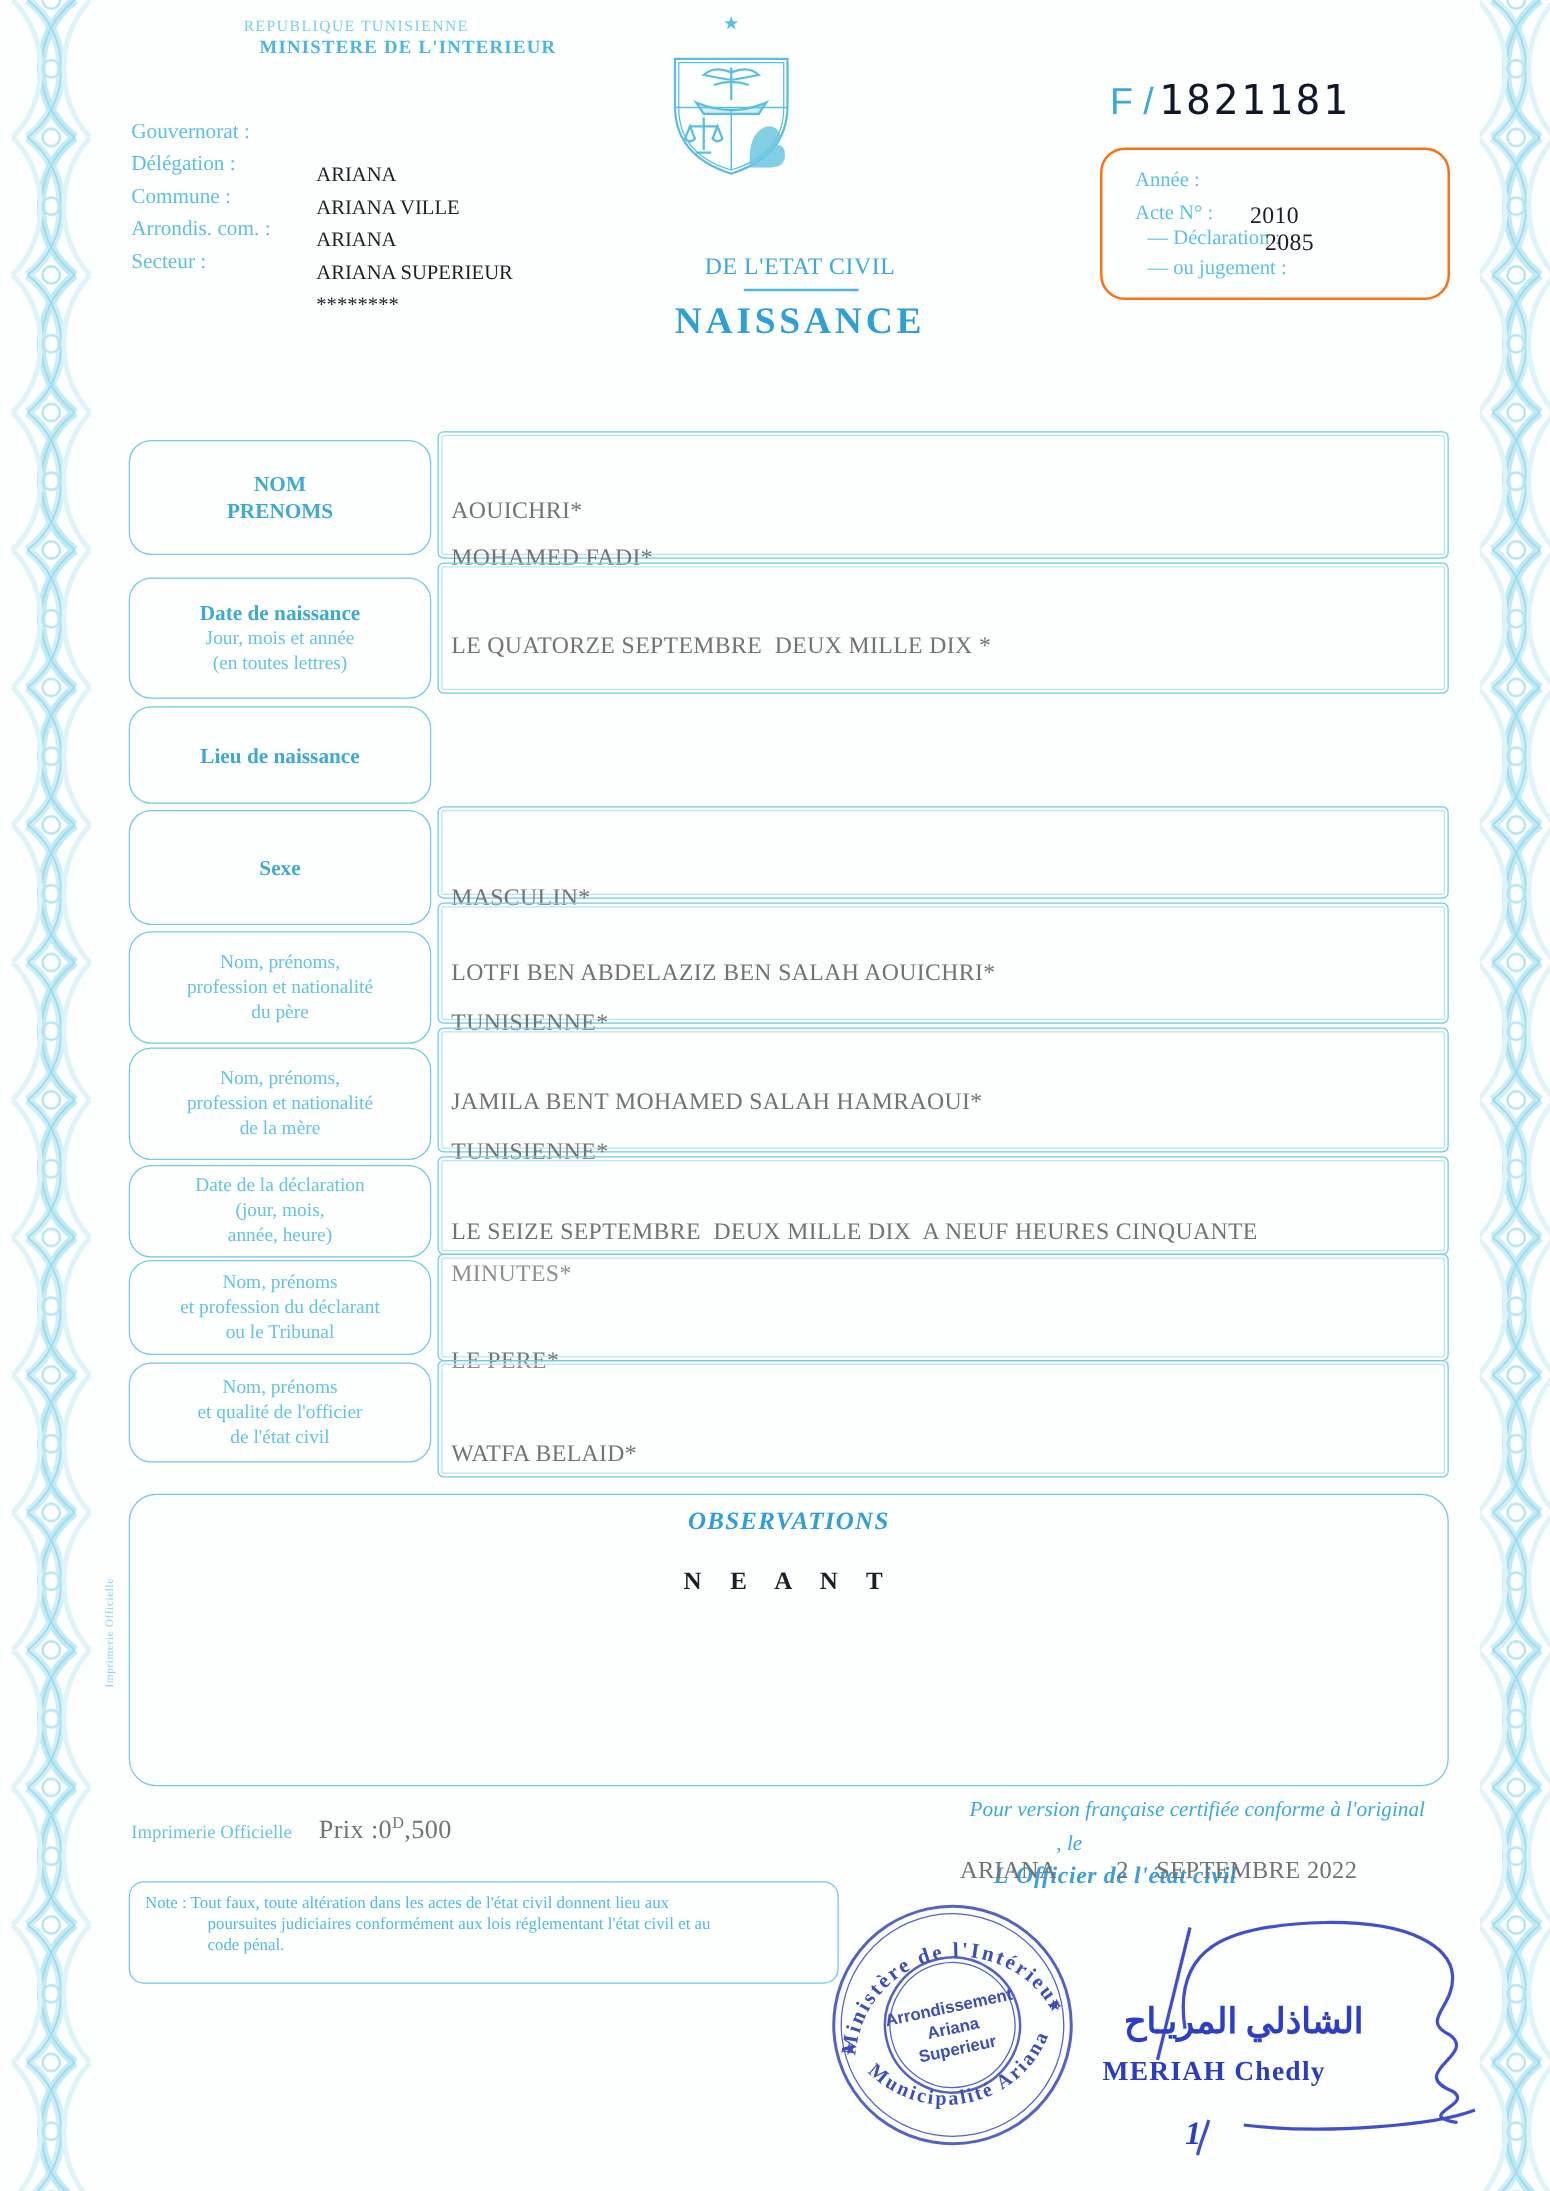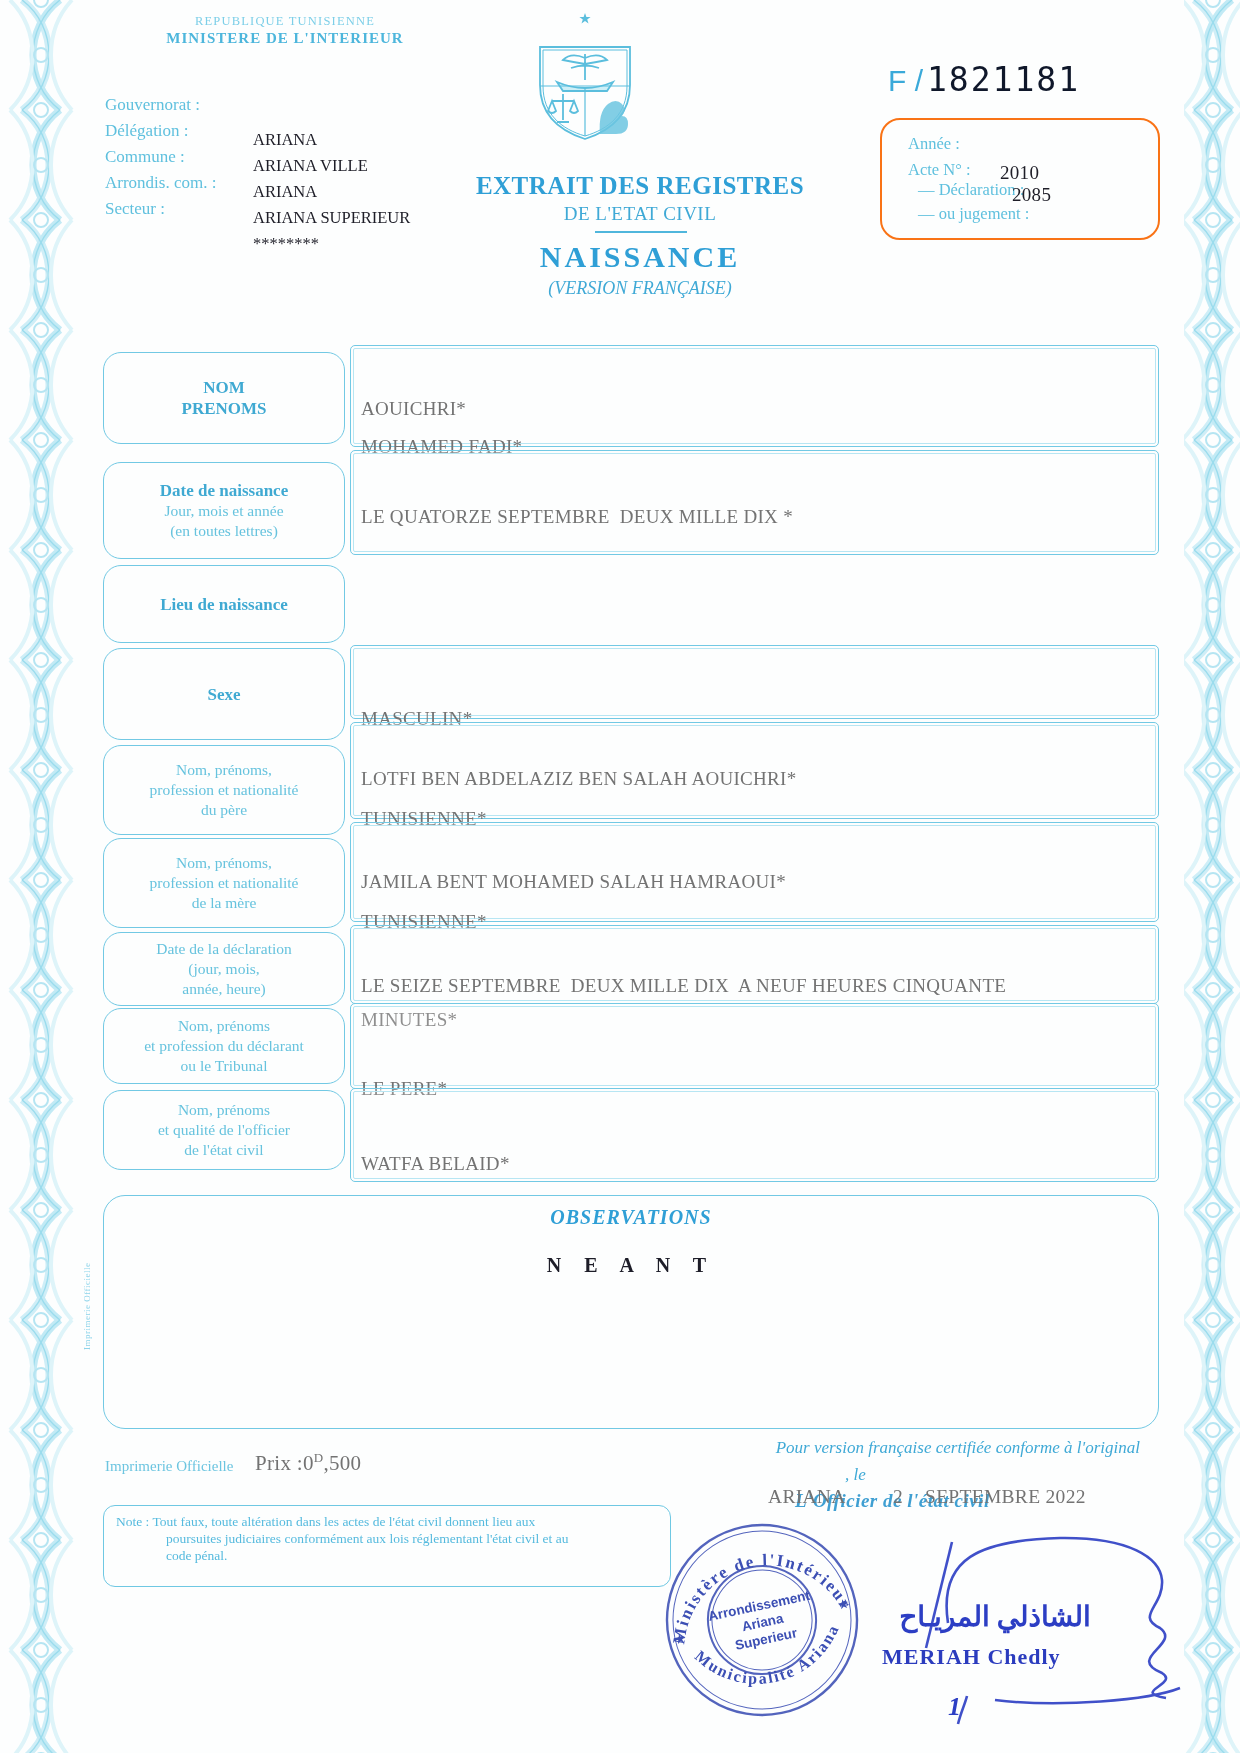--- a/index.html
+++ b/index.html
@@ -22,21 +22,21 @@
   .valbox{
     position:absolute; border:1.4px solid #72c9e4; border-radius:5px;
     outline:1px solid #b7e6f3; outline-offset:-4px;
     background:rgba(255,255,255,.2);
   }
   .lbl-bold{font-weight:bold; font-size:17px; line-height:21px; color:#3fa9d2; white-space:pre-line;}
   .lbl-light{font-size:15.5px; line-height:20px; color:#67c3de; white-space:pre-line;}
   .val1{position:absolute; left:10px; font-size:19px;}
   .straddle{bottom:-12px;}
   .hdr-small{font-size:12.5px; letter-spacing:1.2px; color:#7dcfe8; text-align:center;}
-  .hdr-min{font-size:15px; font-weight:bold; letter-spacing:1px; color:#4db6dc; text-align:center;}
+  .hdr-min{font-size:15px; font-weight:bold; letter-spacing:1px; color:#4db6dc; text-align:right;}
   .admin-lbl{font-size:17px; line-height:26px; color:#5fc0de;}
   .admin-val{font-size:16.5px; line-height:26px; color:#1e1e28; white-space:pre-line;}
   .t1{font-size:25px; font-weight:bold; letter-spacing:.5px; text-align:center;}
   .t2{font-size:19px; letter-spacing:.5px; text-align:center; color:#3fa9d6;}
   .t3{font-size:30px; font-weight:bold; letter-spacing:3px; text-align:center;}
   .t4{font-size:18px; font-style:italic; text-align:center; color:#3fa9d6;}
   .serial-pre{font-family:"Liberation Sans",sans-serif; font-size:30px; color:#3aa9d9;}
   .serial-num{font-family:"DejaVu Sans Mono",monospace; font-size:33px; color:#0f172a; letter-spacing:2px;}
   .acte-box{position:absolute; left:880px; top:118px; width:276px; height:118px;
     border:2px solid #f97316; border-radius:20px;}
@@ -107,25 +107,23 @@
 Délégation :
 Commune :
 Arrondis. com. :
 Secteur :</div>
   <div class="abs admin-val" style="left:253px;top:127px">ARIANA
 ARIANA VILLE
 ARIANA
 ARIANA SUPERIEUR
 ********</div>
 
-  <div class="abs t1 blue-title" style="left:400px;top:172px;width:480px">EXTRAIT DES REGISTRES</div>
   <div class="abs t2" style="left:400px;top:203px;width:480px">DE L'ETAT CIVIL</div>
   <div class="abs" style="left:595px;top:231px;width:92px;border-top:2px solid #4fb6dc"></div>
   <div class="abs t3 blue-title" style="left:400px;top:240px;width:480px">NAISSANCE</div>
-  <div class="abs t4" style="left:400px;top:278px;width:480px">(VERSION FRANÇAISE)</div>
 
   <div class="acte-box">
     <div class="abs acte-lbl" style="left:26px;top:14px">Année :</div>
     <div class="abs acte-lbl" style="left:26px;top:40px">Acte N° :</div>
     <div class="abs acte-val typed" style="left:118px;top:42px">2010</div>
     <div class="abs acte-lbl" style="left:36px;top:60px">— Déclaration :</div>
     <div class="abs acte-val typed" style="left:130px;top:64px">2085</div>
     <div class="abs acte-lbl" style="left:36px;top:84px">— ou jugement :</div>
   </div>
 

